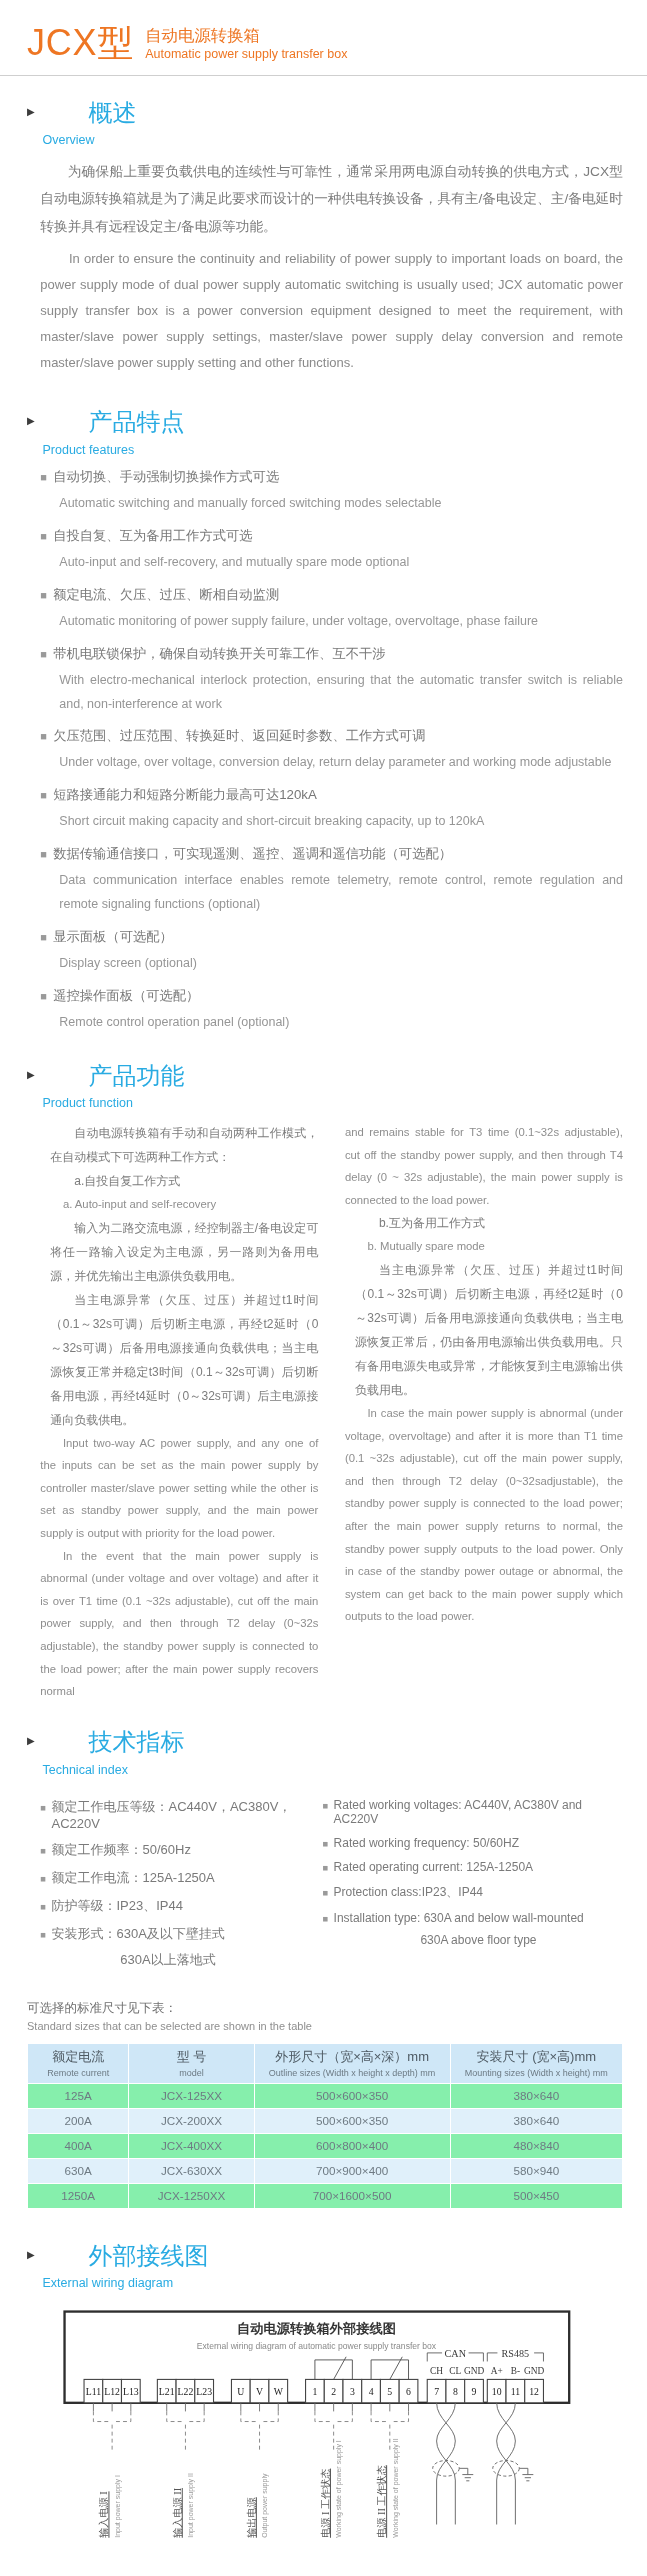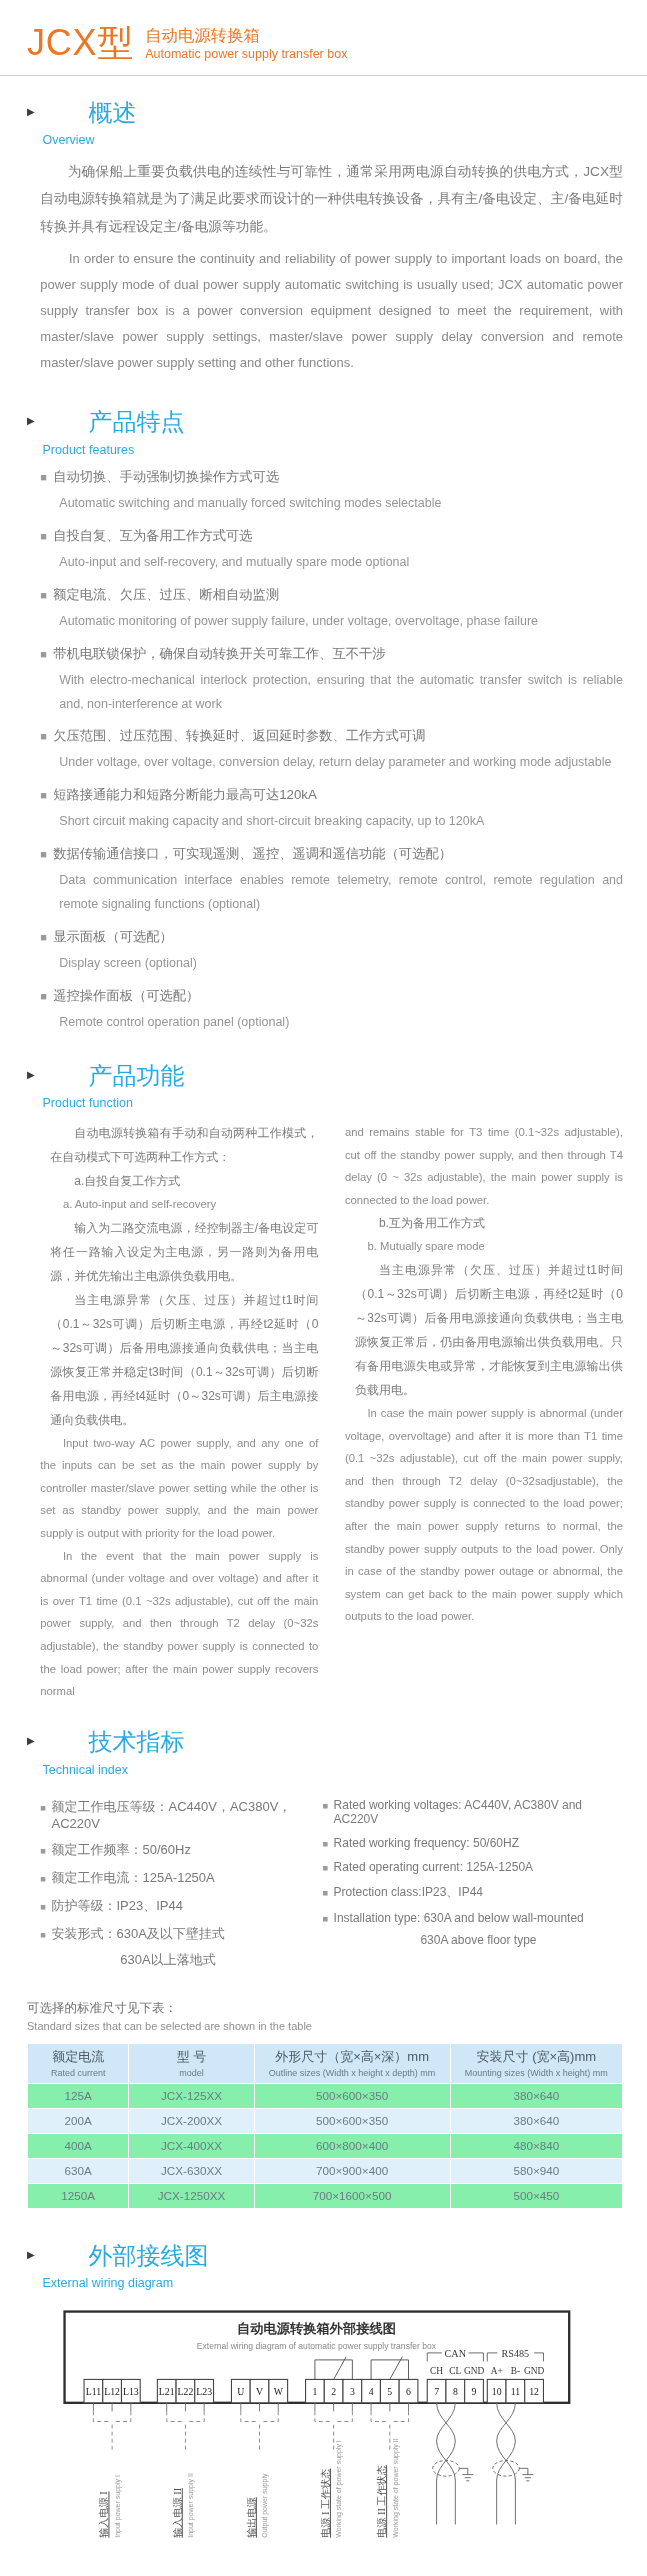--- a/index.html
+++ b/index.html
@@ -263,21 +263,21 @@
       <colgroup>
           <col style="width:17%">
           <col style="width:21%">
           <col style="width:33%">
           <col style="width:29%">
         </colgroup>
       <thead>
         <tr>
           <th>
               <div class="h-cn">额定电流</div>
-              <div class="h-en">Rated current</div>
+              <div class="h-en">Remote current</div>
             </th>
           <th>
               <div class="h-cn">型 号</div>
               <div class="h-en">model</div>
             </th>
           <th>
               <div class="h-cn">外形尺寸（宽×高×深）mm</div>
               <div class="h-en">Outline sizes (Width x height x depth) mm</div>
             </th>
           <th>

